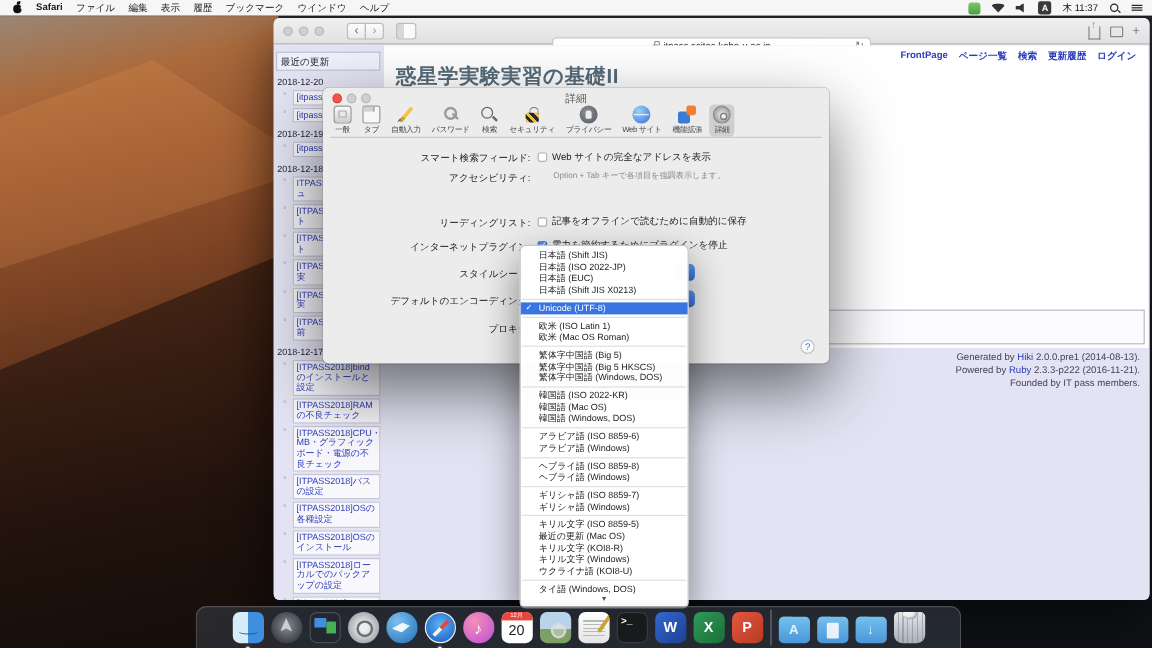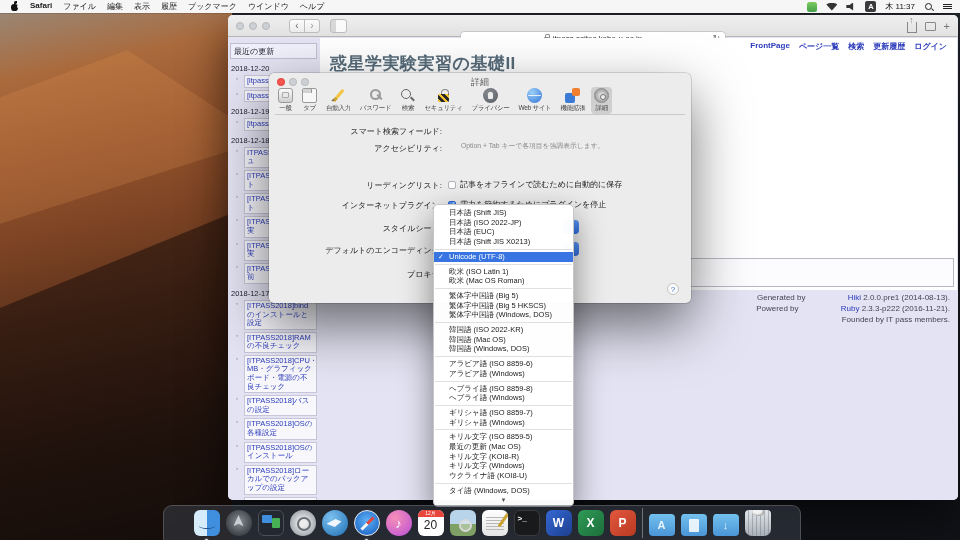--- a/index.html
+++ b/index.html
@@ -67,21 +67,21 @@
   .icon-newtab { color:#777; font-size:11px; line-height:9px; }
 
   
   .page { position:absolute; left:0; top:23px; right:0; bottom:0; background:#e3e3f3; }
   .content { position:absolute; left:92px; top:0; width:637px; height:252px; background:#fff; }
   .page-links { position:absolute; right:10px; top:3px; display:flex; gap:9px; font-size:8px; color:#2b3bbb; z-index:3; }
   .page-links span { cursor:pointer;font-weight:bold; }
   h1.pg-title { font-size:17px; font-weight:bold; color:#566b7a; margin:14px 8px 0 10px; letter-spacing:0.5px; }
   .comment-box { position:absolute; left:2px; right:3px; top:220px; height:29px; background:#fcfcfe; border:1px solid #b9b9c6; }
   .footer { position:absolute; right:8px; top:254px; text-align:right; font-size:8px; line-height:11px; color:#445; }
-  .footer .f-link { color:#2b3bbb;margin-left:40px; }
+  .footer .f-link { color:#2b3bbb; }
 
   
   .sidebar { position:absolute; left:0; top:0; width:92px; bottom:0; padding:5px 3px 0 2px; }
   .sb-head { background:#f0f0fa; border:1px solid #bfbfd2; font-size:8px; color:#223; padding:1.5px 3px; margin-bottom:3px; }
   .sb-date { font-size:7.5px; color:#223; margin:5px 0 2px 1px; }
   .sb-item { position:relative; margin:2px 0 2px 14px; }
   .sb-item::before { content:"◦"; position:absolute; left:-8px; top:0; font-size:7px; color:#778; }
   .sb-link { display:block; background:#f7f7fc; border:1px solid #c6c6d8; color:#2b3bbb; font-size:7.5px;
     line-height:8.6px; padding:1px 2px; cursor:pointer; }
 
@@ -403,20 +403,26 @@
           <div class="pt-label">機能拡張</div>
         </div>
         <div class="pt-item sel">
           <div class="pt-icon pi-advanced"></div>
           <div class="pt-label">詳細</div>
         </div>
       </div>
     <div id="prefs-rows">
         <div class="p-row" style="top: 52px;">
           <div class="p-label">スマート検索フィールド:</div>
+          <div class="p-content">
+            <div class="p-line">
+              <span class="cb"></span>
+              <span class="cb-text">Web サイトの完全なアドレスを表示</span>
+            </div>
+          </div>
         </div>
         <div class="p-row" style="top: 69px;">
           <div class="p-label">アクセシビリティ:</div>
           <div class="p-content">
             <div class="p-note">Option + Tab キーで各項目を強調表示します。</div>
           </div>
         </div>
         <div class="p-row" style="top: 106px;">
           <div class="p-label">リーディングリスト:</div>
           <div class="p-content">

